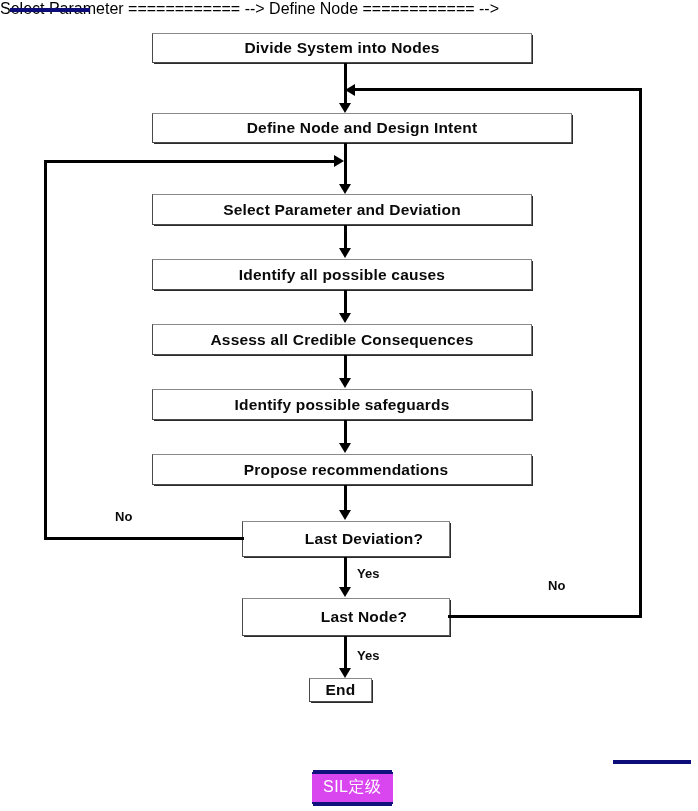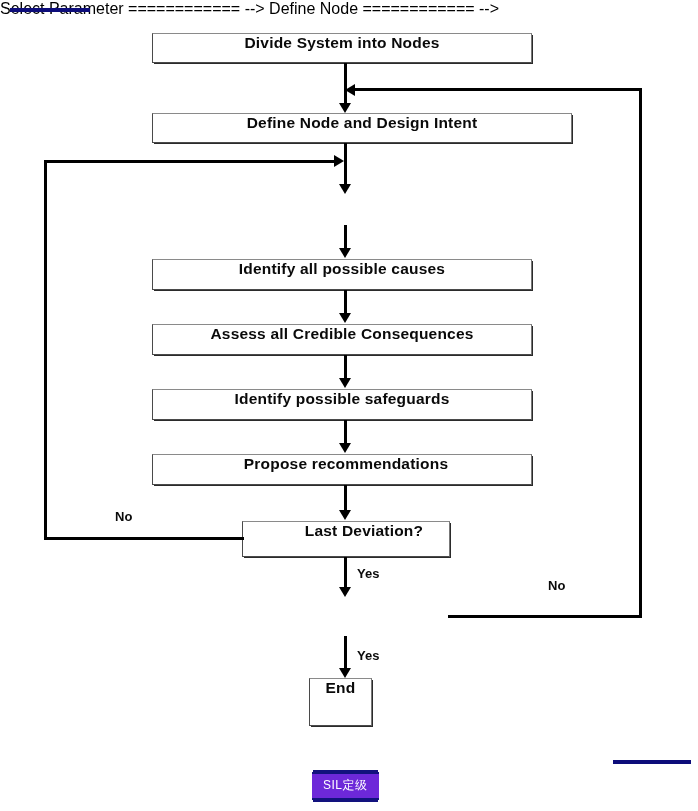--- a/index.html
+++ b/index.html
@@ -26,21 +26,21 @@
   
   .node {
     position: absolute;
     box-sizing: border-box;
     background: #ffffff;
     border: 1px solid #4a4a4a;
     border-right-color: #777777;
     border-top-color: #8a8a8a;
     box-shadow: 1.5px 1.5px 0 -0.5px #2b2b2b;
     display: flex;
-    align-items: flex-start;
+    align-items: center;
     justify-content: center;
     color: #0a0a0a;
     font-weight: bold;
     letter-spacing: 0.2px;
     white-space: nowrap;
   }
   .node.wide   { font-size: 15.5px; }
   .node.dec    { font-size: 15.5px; padding-left: 36px; }
   .node.term   { font-size: 15.5px; }
 
@@ -80,23 +80,23 @@
   .branch-label {
     position: absolute;
     font-size: 13px;
     font-weight: bold;
     color: #0a0a0a;
     white-space: nowrap;
   }
   
   .caption-chip {
     position: absolute;
-    background: #6d28d9;
+    background: #d946ef;
     color: #ffffff;
-    font-size: 12px;
+    font-size: 16px;
     padding: 3px 11px 4px 11px;
     letter-spacing: 0.5px;
     white-space: nowrap;
     border-top: 2px solid #12127e;
     border-bottom: 2px solid #12127e;
     box-shadow: 0 -3px 0 -1px #12127e, 0 3px 0 -1px #12127e;
   }
 </style>
 </head>
 <body>
@@ -109,20 +109,23 @@
 
   
   <div class="node wide" style="left:152px; top:33px; width:380px; height:30px;">
     <span>Divide System into Nodes</span>
   </div>
 
   <div class="node wide" style="left:152px; top:113px; width:420px; height:30px;">
     <span>Define Node and Design Intent</span>
   </div>
 
+  <div class="node wide" style="left:152px; top:194px; width:380px; height:31px;">
+    <span>Select Parameter and Deviation</span>
+  </div>
 
   <div class="node wide" style="left:152px; top:324px; width:380px; height:31px;">
     <span>Assess all Credible Consequences</span>
   </div>
 
   <div class="node wide" style="left:152px; top:259px; width:380px; height:31px;">
     <span>Identify all possible causes</span>
   </div>
 
   <div class="node wide" style="left:152px; top:389px; width:380px; height:31px;">
@@ -130,22 +133,25 @@
   </div>
 
   <div class="node wide" style="left:152px; top:454px; width:380px; height:31px;padding-left:8px;">
     <span>Propose recommendations</span>
   </div>
 
   <div class="node dec" style="left:242px; top:521px; width:208px; height:36px;">
     <span>Last Deviation?</span>
   </div>
 
-
-  <div class="node term" style="left:309px; top:678px; width:63px; height:48px;">
+  <div class="node dec" style="left:242px; top:598px; width:208px; height:38px;">
+    <span>Last Node?</span>
+  </div>
+
+  <div class="node term" style="left:309px; top:678px; width:63px; height:24px;">
     <span>End</span>
   </div>
 
   
   
   <div class="vline" style="left:344px; top:63px; height:42px;"></div>
   <div class="arrow-down" style="left:339px; top:103px;"></div>
 
   
   <div class="vline" style="left:344px; top:143px; height:43px;"></div>

